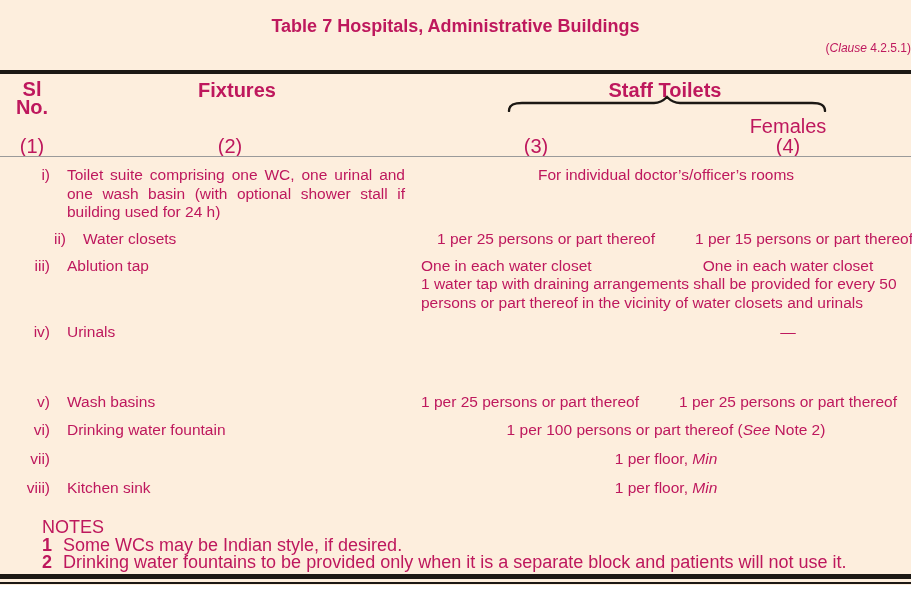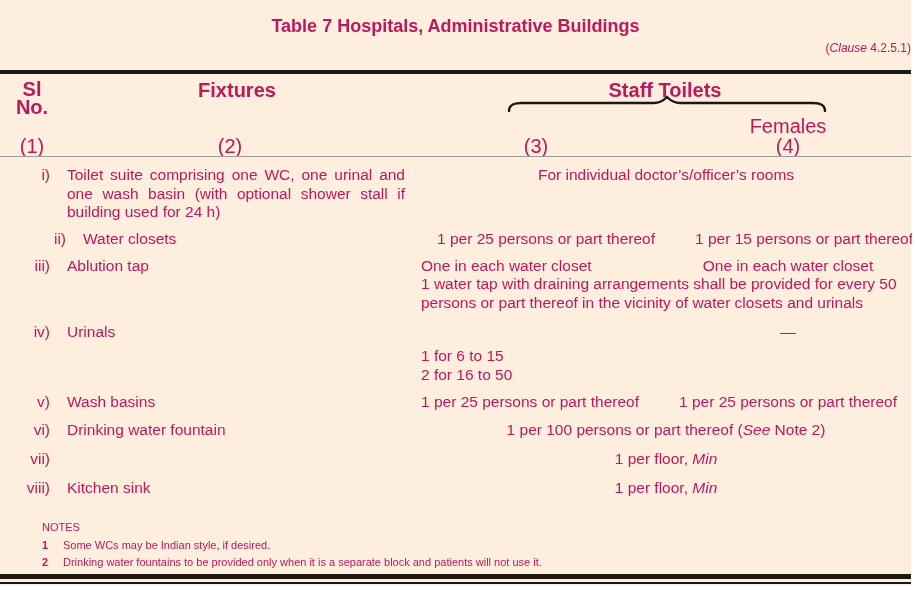--- a/index.html
+++ b/index.html
@@ -47,21 +47,21 @@
   .c-num{left:0;width:50px;text-align:right;}
   .c-fix{left:67px;width:338px;}
   .just{text-align:justify;}
   .c-male{left:421px;width:238px;}
   .c-fem{left:656px;width:264px;text-align:center;}
   .c-span{left:421px;width:490px;text-align:center;}
   .c-spannote{left:421px;width:486px;}
   .t166{top:166px;} .t230{top:230px;padding-left:16px;} .t257{top:257px;} .t275{top:275px;}
   .t323{top:323px;} .t347{top:347px;} .t393{top:393px;} .t421{top:421px;}
   .t450{top:450px;} .t479{top:479px;}
-  .note{font-size:11px;line-height:17px;}
+  .note{font-size:18px;line-height:17px;}
   .n-head{top:519px;left:42px;}
   .n1{top:537px;} .n2{top:554px;}
   .n-num{left:42px;width:16px;font-weight:bold;}
   .n-text{left:63px;width:840px;}
 </style>
 </head>
 <body>
 
 <div class="page">
   <div class="sheet">
@@ -100,24 +100,20 @@
 
     <div class="abs cell c-num t257">iii)</div>
     <div class="abs cell c-fix t257">Ablution tap</div>
     <div class="abs cell c-male t257">One in each water closet</div>
     <div class="abs cell c-fem t257">One in each water closet</div>
     <div class="abs cell c-spannote t275">1 water tap with draining arrangements shall be provided for every 50 persons or part thereof in the vicinity of water closets and urinals</div>
 
     <div class="abs cell c-num t323">iv)</div>
     <div class="abs cell c-fix t323">Urinals</div>
     <div class="abs cell c-fem t323">—</div>
-    <div class="abs cell c-male t347">
-      <div>1 for 6 to 15</div>
-      <div>2 for 16 to 50</div>
-    </div>
 
     <div class="abs cell c-num t393">v)</div>
     <div class="abs cell c-fix t393">Wash basins</div>
     <div class="abs cell c-male t393">1 per 25 persons or part thereof</div>
     <div class="abs cell c-fem t393">1 per 25 persons or part thereof</div>
 
     <div class="abs cell c-num t421">vi)</div>
     <div class="abs cell c-fix t421">Drinking water fountain</div>
     <div class="abs cell c-span t421"><span>1 per 100 persons or part thereof (</span><span class="i">See</span><span> Note 2)</span></div>
 

